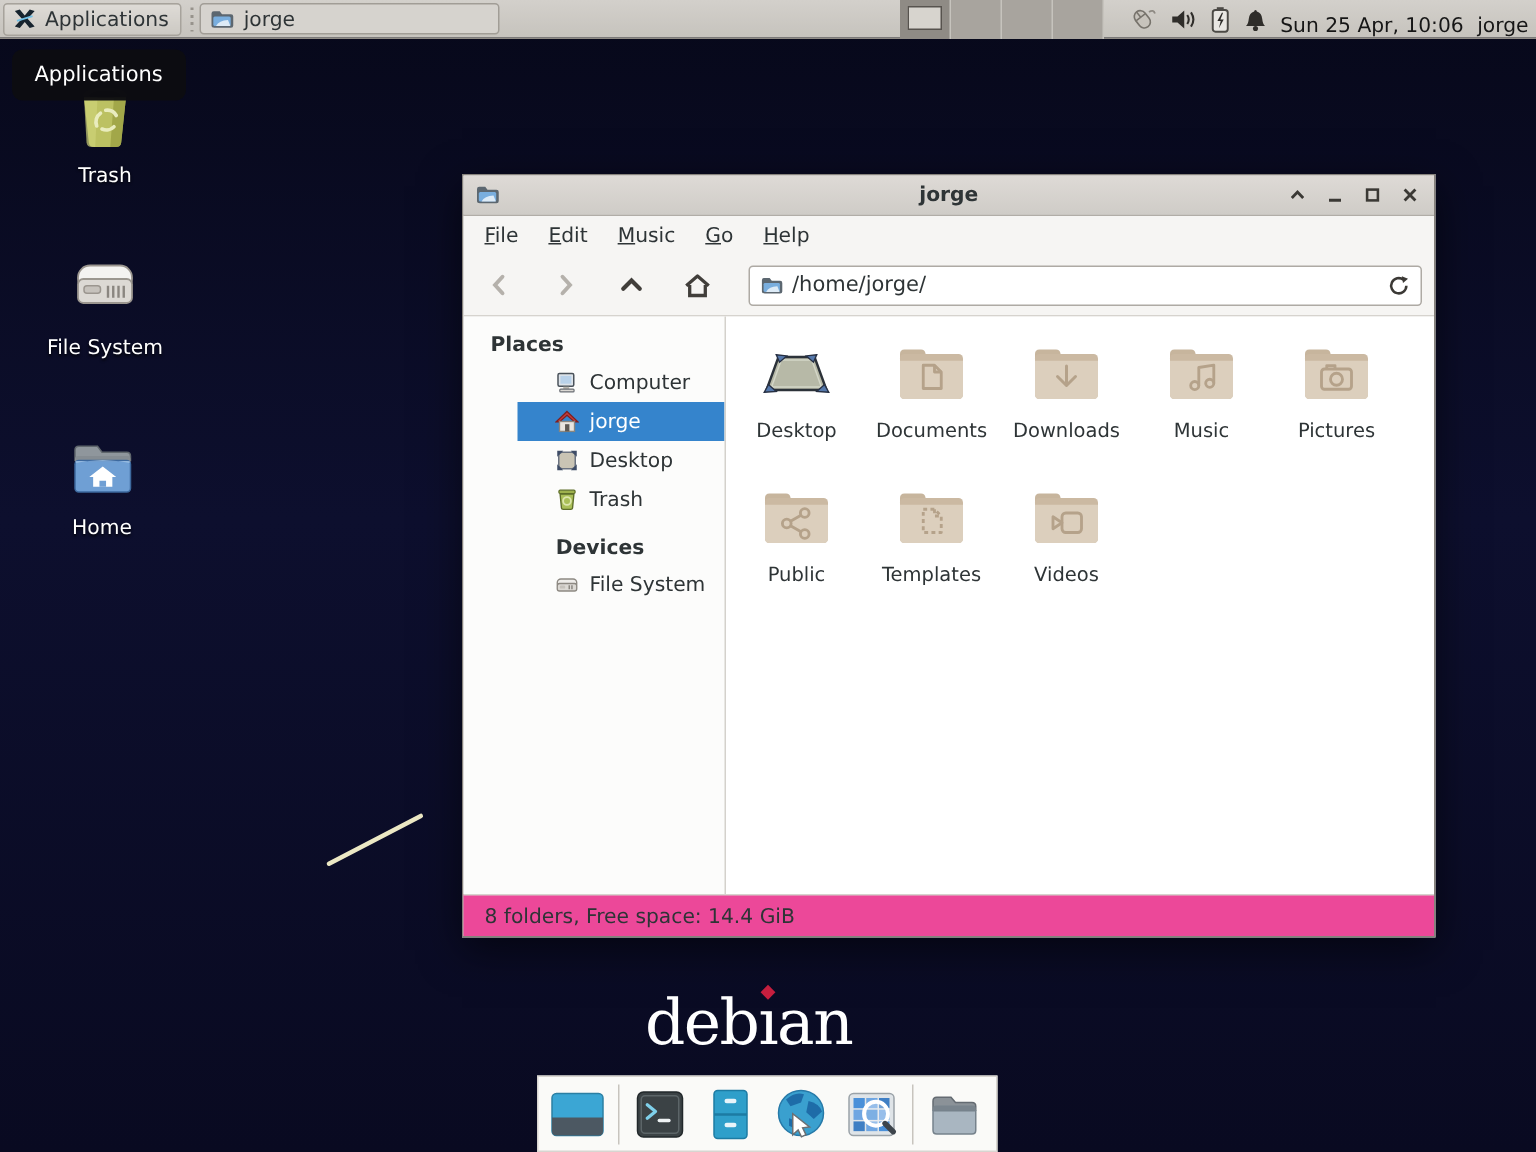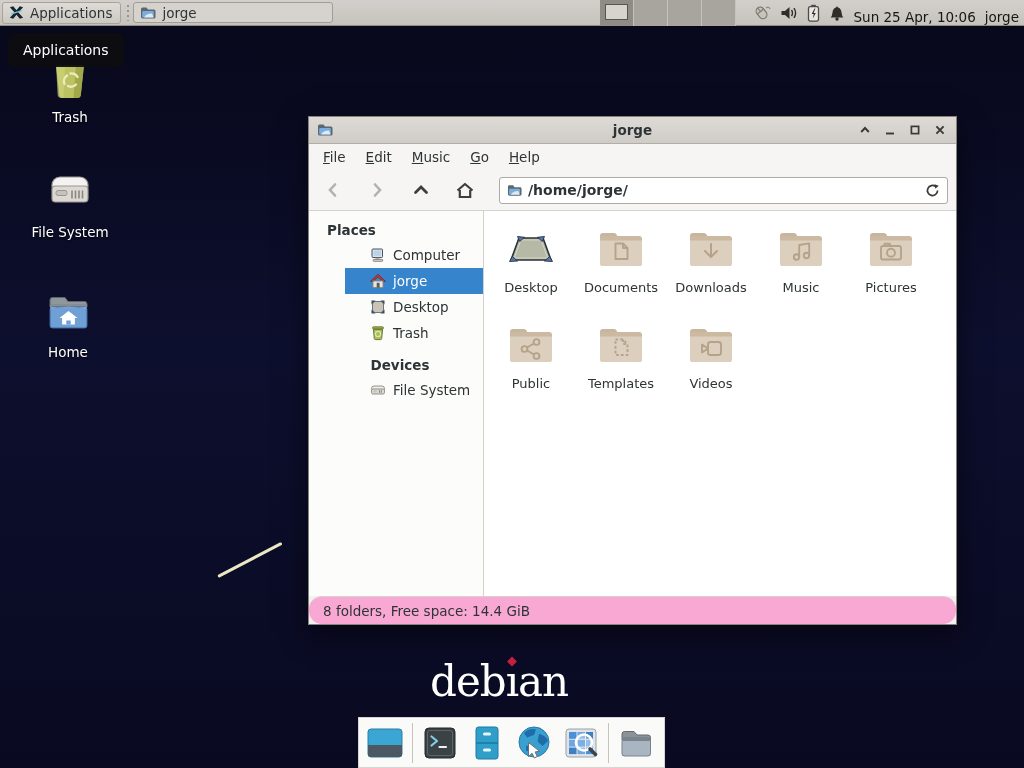--- a/index.html
+++ b/index.html
@@ -99,21 +99,21 @@
   .win-btn { width:16px; height:16px; display:flex; align-items:center; justify-content:center; }
 
   .menubar {
     height:26px; background:#f6f5f3; display:flex; align-items:center; padding:4px 4px;
   }
   .menu-item { padding:3px 10px; font-size:13.5px; display:inline-block; }
   .menu-item::first-letter { text-decoration:underline; }
 
   .toolbar {
     height:41px; background:#f6f5f3; border-bottom:1px solid #d6d3ce;
-    display:flex; align-items:center; padding:0 8px; gap:12px;font-weight:bold;
+    display:flex; align-items:center; padding:0 8px; gap:12px;
   }
   .tool-btn { width:32px; height:30px; display:flex; align-items:center; justify-content:center; border-radius:3px; }
   .path-entry {
     flex:1; height:27px; margin-left:6px; background:#fff;
     border:1px solid #aeaaa4; border-radius:3px;
     display:flex; align-items:center; padding:0 7px; gap:6px;
   }
   .path-text { flex:1; font-size:14px; color:#2e3436; }
 
   .win-body { flex:1; display:flex; min-height:0; }
@@ -128,22 +128,22 @@
 
   .files {
     flex:1; background:#ffffff; padding:16px 0 0 2px;
     display:flex; flex-wrap:wrap; align-content:flex-start;
   }
   .file-item { width:90px; height:96px; text-align:center; }
   .file-item .fic { display:block; margin:0 auto 9px; }
   .file-item .flbl { font-size:13px; color:#2e3436; }
 
   .statusbar {
-    height:28px; background:#f9a8d4; border-top:1px solid #d6d3ce;
-    display:flex; align-items:center; padding-left:14px; color:#2e3436;border-radius:13px;
+    height:28px; background:#ec4899; border-top:1px solid #d6d3ce;
+    display:flex; align-items:center; padding-left:14px; color:#2e3436;
   }
 
   
   .dock {
     position:absolute; left:358px; top:717px; width:307px; height:51px;
     background:#fafaf8; border:1px solid #d8d5d0;
     display:flex; align-items:center; padding:0 6px; gap:7px;
   }
   .dock-sep { width:1px; height:40px; background:#c7c4be; }
   .dock-item { width:40px; height:40px; display:flex; align-items:center; justify-content:center; }

